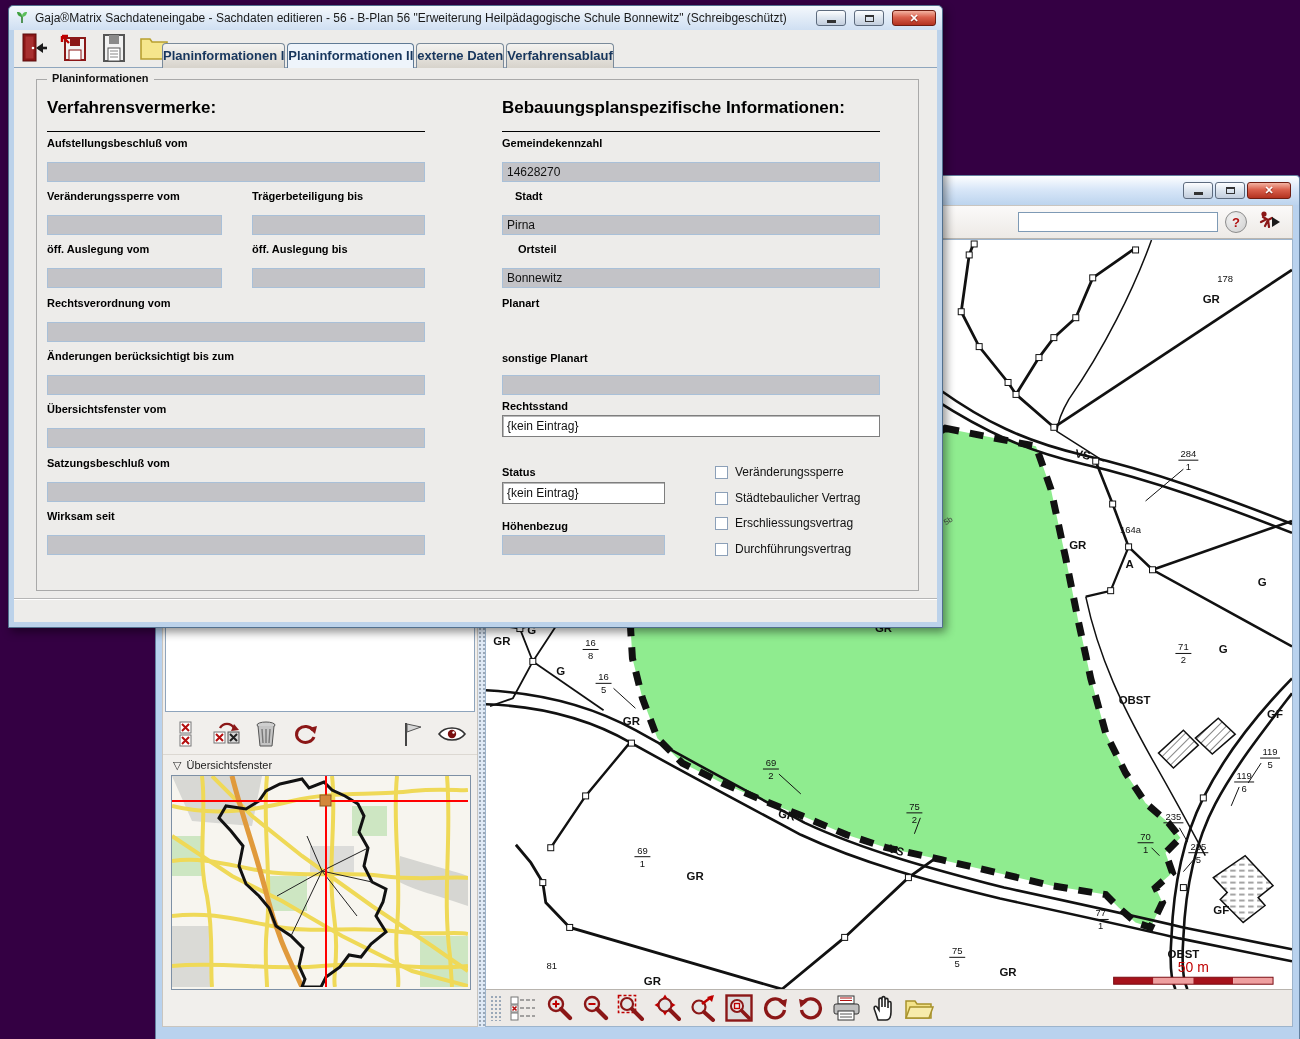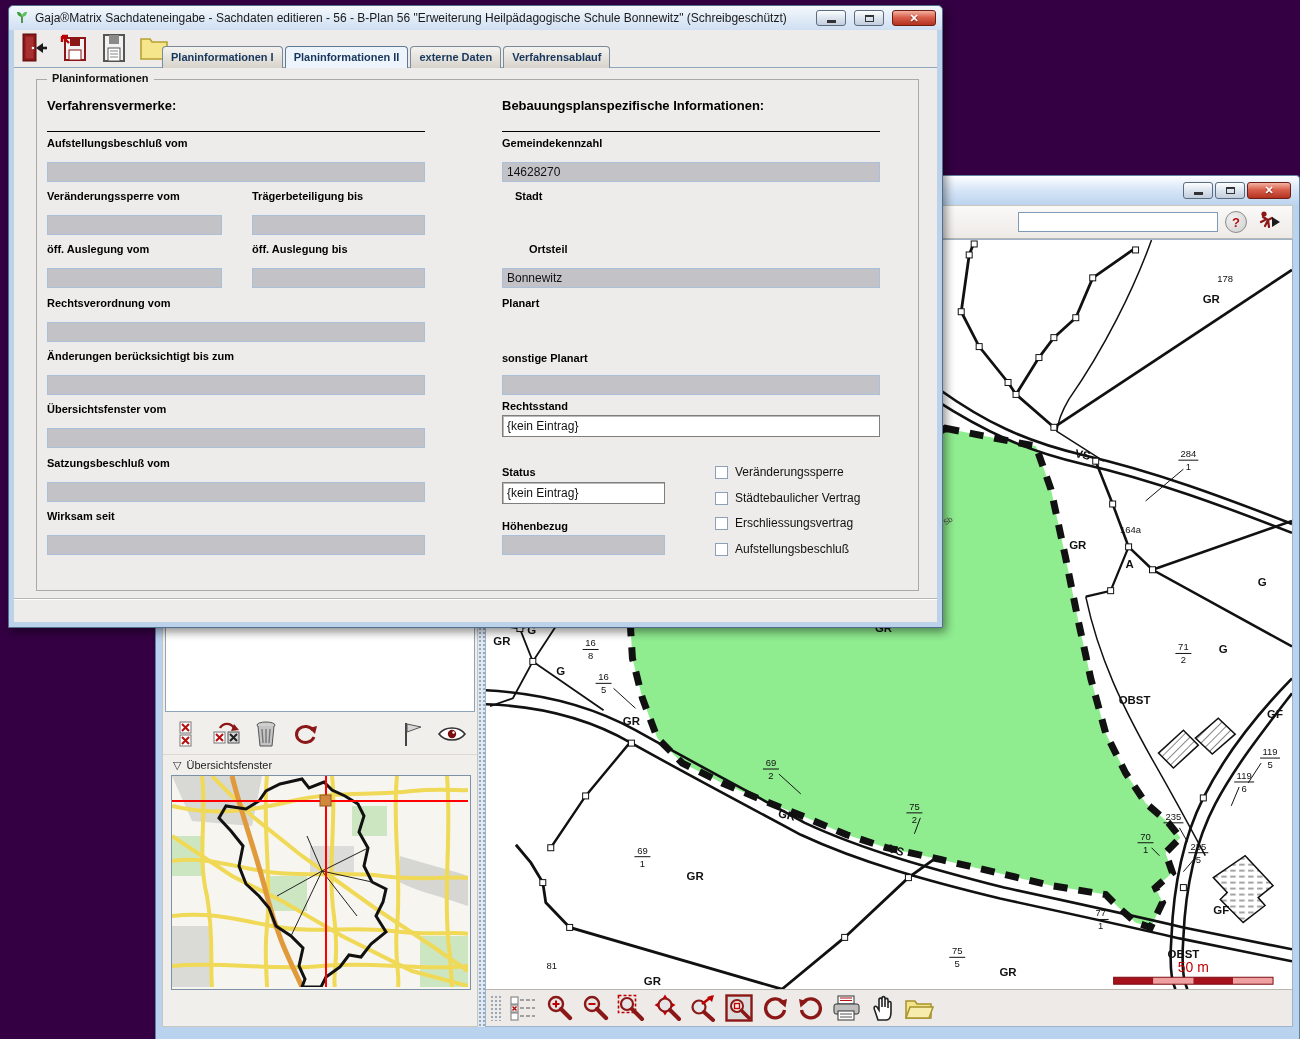--- a/index.html
+++ b/index.html
@@ -56,30 +56,30 @@
     box-shadow:3px 4px 10px rgba(0,0,0,.45);}
   .dlg-titlebar{height:24px;display:flex;align-items:center;gap:6px;padding:0 6px;
     font-size:12px;color:#1a1a1a;background:linear-gradient(#f4f8fc,#cfdff2);border-radius:5px 5px 0 0;}
   .dlg-title{flex:1;white-space:nowrap;overflow:hidden;text-overflow:ellipsis;}
   .dlg-titlebar .winbtn{height:16px;}
   .dlg-main{position:absolute;left:5px;right:5px;top:24px;bottom:5px;background:#edecea;}
   .dlg-toolbar{position:relative;height:37px;border-bottom:1px solid #8fa6bd;}
   .dlg-tools{position:absolute;left:4px;top:2px;display:flex;gap:8px;}
   .dlg-tools .ticon{width:32px;height:32px;}
   .tabs{position:absolute;left:148px;bottom:-1px;display:flex;gap:2px;}
-  .tab{padding:4px 8px 3px;border:1px solid #7a8a9a;border-bottom:none;border-radius:4px 4px 0 0;
-    background:linear-gradient(#f4f3f0,#d7d3cb);font-size:11px;font-weight:bold;color:#17365d;}
+  .tab{padding:4px 0 3px;border:1px solid #7a8a9a;border-bottom:none;border-radius:4px 4px 0 0;
+    background:linear-gradient(#f4f3f0,#d7d3cb);font-size:13px;font-weight:bold;color:#17365d;}
   .tab.active{background:#eef4fb;padding-bottom:5px;border-color:#5f7a95;}
   .dlg-content{position:absolute;left:0;right:0;top:37px;bottom:23px;}
   .groupbox{position:absolute;left:22px;right:18px;top:12px;bottom:8px;border:1px solid #a9a9a9;}
   .gb-legend{position:absolute;top:-8px;left:10px;background:#edecea;padding:0 5px;font-size:11px;font-weight:bold;color:#111;}
   .dlg-statusbar{position:absolute;left:0;right:0;bottom:0;height:23px;background:#edecea;
     border-top:1px solid #b6b6b6;box-shadow:inset 0 1px 0 #fff;}
   .lbl{position:absolute;font-size:11px;font-weight:bold;color:#000;white-space:nowrap;}
-  .hdr{position:absolute;font-size:13px;font-weight:bold;color:#000;}
+  .hdr{position:absolute;font-size:17px;font-weight:bold;color:#000;}
   .uline{position:absolute;height:1px;background:#000;}
   .fld{position:absolute;height:20px;background:#c3c3c7;border:1px solid #a9c0d8;box-sizing:border-box;
     font-size:12px;color:#111;line-height:18px;padding:0 4px;overflow:hidden;}
   .fld.white{background:#fff;border:1px solid #7e7e7e;box-shadow:inset 1px 1px 0 #b9b9b9;height:22px;line-height:20px;}
   .cb{position:absolute;width:13px;height:13px;background:#fff;border:1px solid #8ca0b8;box-sizing:border-box;}
   .cbl{position:absolute;font-size:12px;color:#111;white-space:nowrap;}
   .mapsvg text{font-family:"Liberation Sans",sans-serif;}
 </style>
 </head>
 <body>
@@ -586,22 +586,23 @@
         <div class="lbl" style="left:10px;top:430px">Wirksam seit</div>
         <div class="fld" style="left:10px;top:455px;width:378px"></div>
 
         <div class="hdr" style="left:465px;top:18px">Bebauungsplanspezifische Informationen:</div>
         <div class="uline" style="left:465px;top:51px;width:378px"></div>
 
         <div class="lbl" style="left:465px;top:57px">Gemeindekennzahl</div>
         <div class="fld" style="left:465px;top:82px;width:378px">14628270</div>
 
         <div class="lbl" style="left:478px;top:110px">Stadt</div>
-
-        <div class="lbl" style="left:492px;top:163px">Ortsteil</div>
+        <div class="fld" style="left:465px;top:135px;width:378px">Pirna</div>
+
+        <div class="lbl" style="left:481px;top:163px">Ortsteil</div>
         <div class="fld" style="left:465px;top:188px;width:378px">Bonnewitz</div>
 
         <div class="lbl" style="left:465px;top:217px">Planart</div>
 
         <div class="lbl" style="left:465px;top:272px">sonstige Planart</div>
         <div class="fld" style="left:465px;top:295px;width:378px"></div>
 
         <div class="lbl" style="left:465px;top:320px">Rechtsstand</div>
         <div class="fld white" style="left:465px;top:335px;width:378px">{kein Eintrag}</div>
 
@@ -611,18 +612,18 @@
         <div class="lbl" style="left:465px;top:440px">Höhenbezug</div>
         <div class="fld" style="left:465px;top:455px;width:163px"></div>
 
         <span class="cb" style="left:678px;top:386px"></span>
         <span class="cbl" style="left:698px;top:385px">Veränderungssperre</span>
         <span class="cb" style="left:678px;top:412px"></span>
         <span class="cbl" style="left:698px;top:411px">Städtebaulicher Vertrag</span>
         <span class="cb" style="left:678px;top:437px"></span>
         <span class="cbl" style="left:698px;top:436px">Erschliessungsvertrag</span>
         <span class="cb" style="left:678px;top:463px"></span>
-        <span class="cbl" style="left:698px;top:462px">Aufstellungsbeschluß</span>
+        <span class="cbl" style="left:698px;top:462px">Durchführungsvertrag</span>
       </div>
     </div>
     <div class="dlg-statusbar"></div>
   </div>
 </div>
 
 </body></html>

